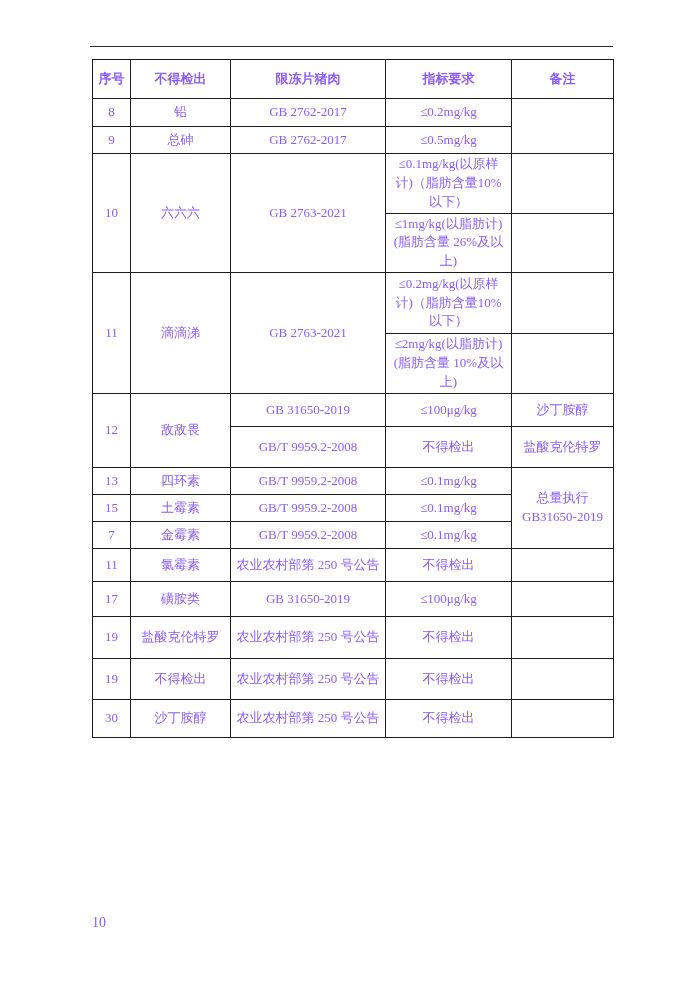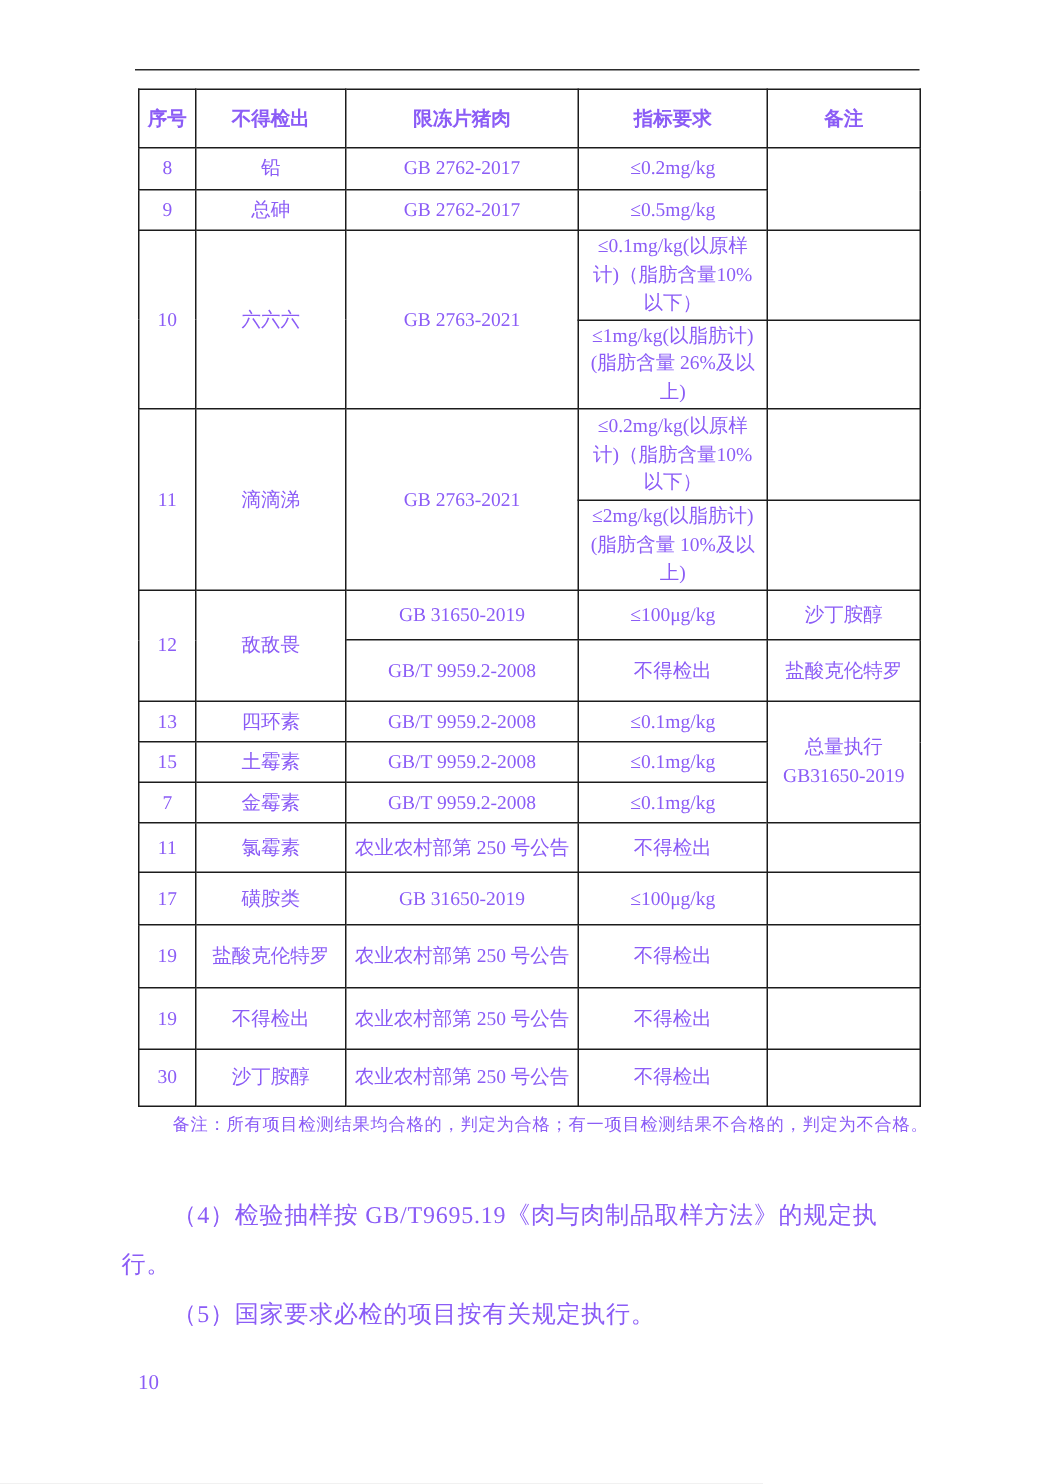--- a/index.html
+++ b/index.html
@@ -194,22 +194,17 @@
       <tr style="height:38px">
         <td>30</td>
         <td>沙丁胺醇</td>
         <td>农业农村部第 250 号公告</td>
         <td>不得检出</td>
         <td></td>
       </tr>
     </tbody>
   </table>
 
-  <div class="note">备注：所有项目检测结果均合格的，判定为合格；有一项目检测结果不合格的，判定为不合格。</div>
-
-  <div class="paras">
-    <p>（4）检验抽样按 GB/T9695.19《肉与肉制品取样方法》的规定执行。</p>
-    <p>（5）国家要求必检的项目按有关规定执行。</p>
-  </div>
+
 
   <div class="page-num">10</div>
 
 </div>
 
 </body></html>

